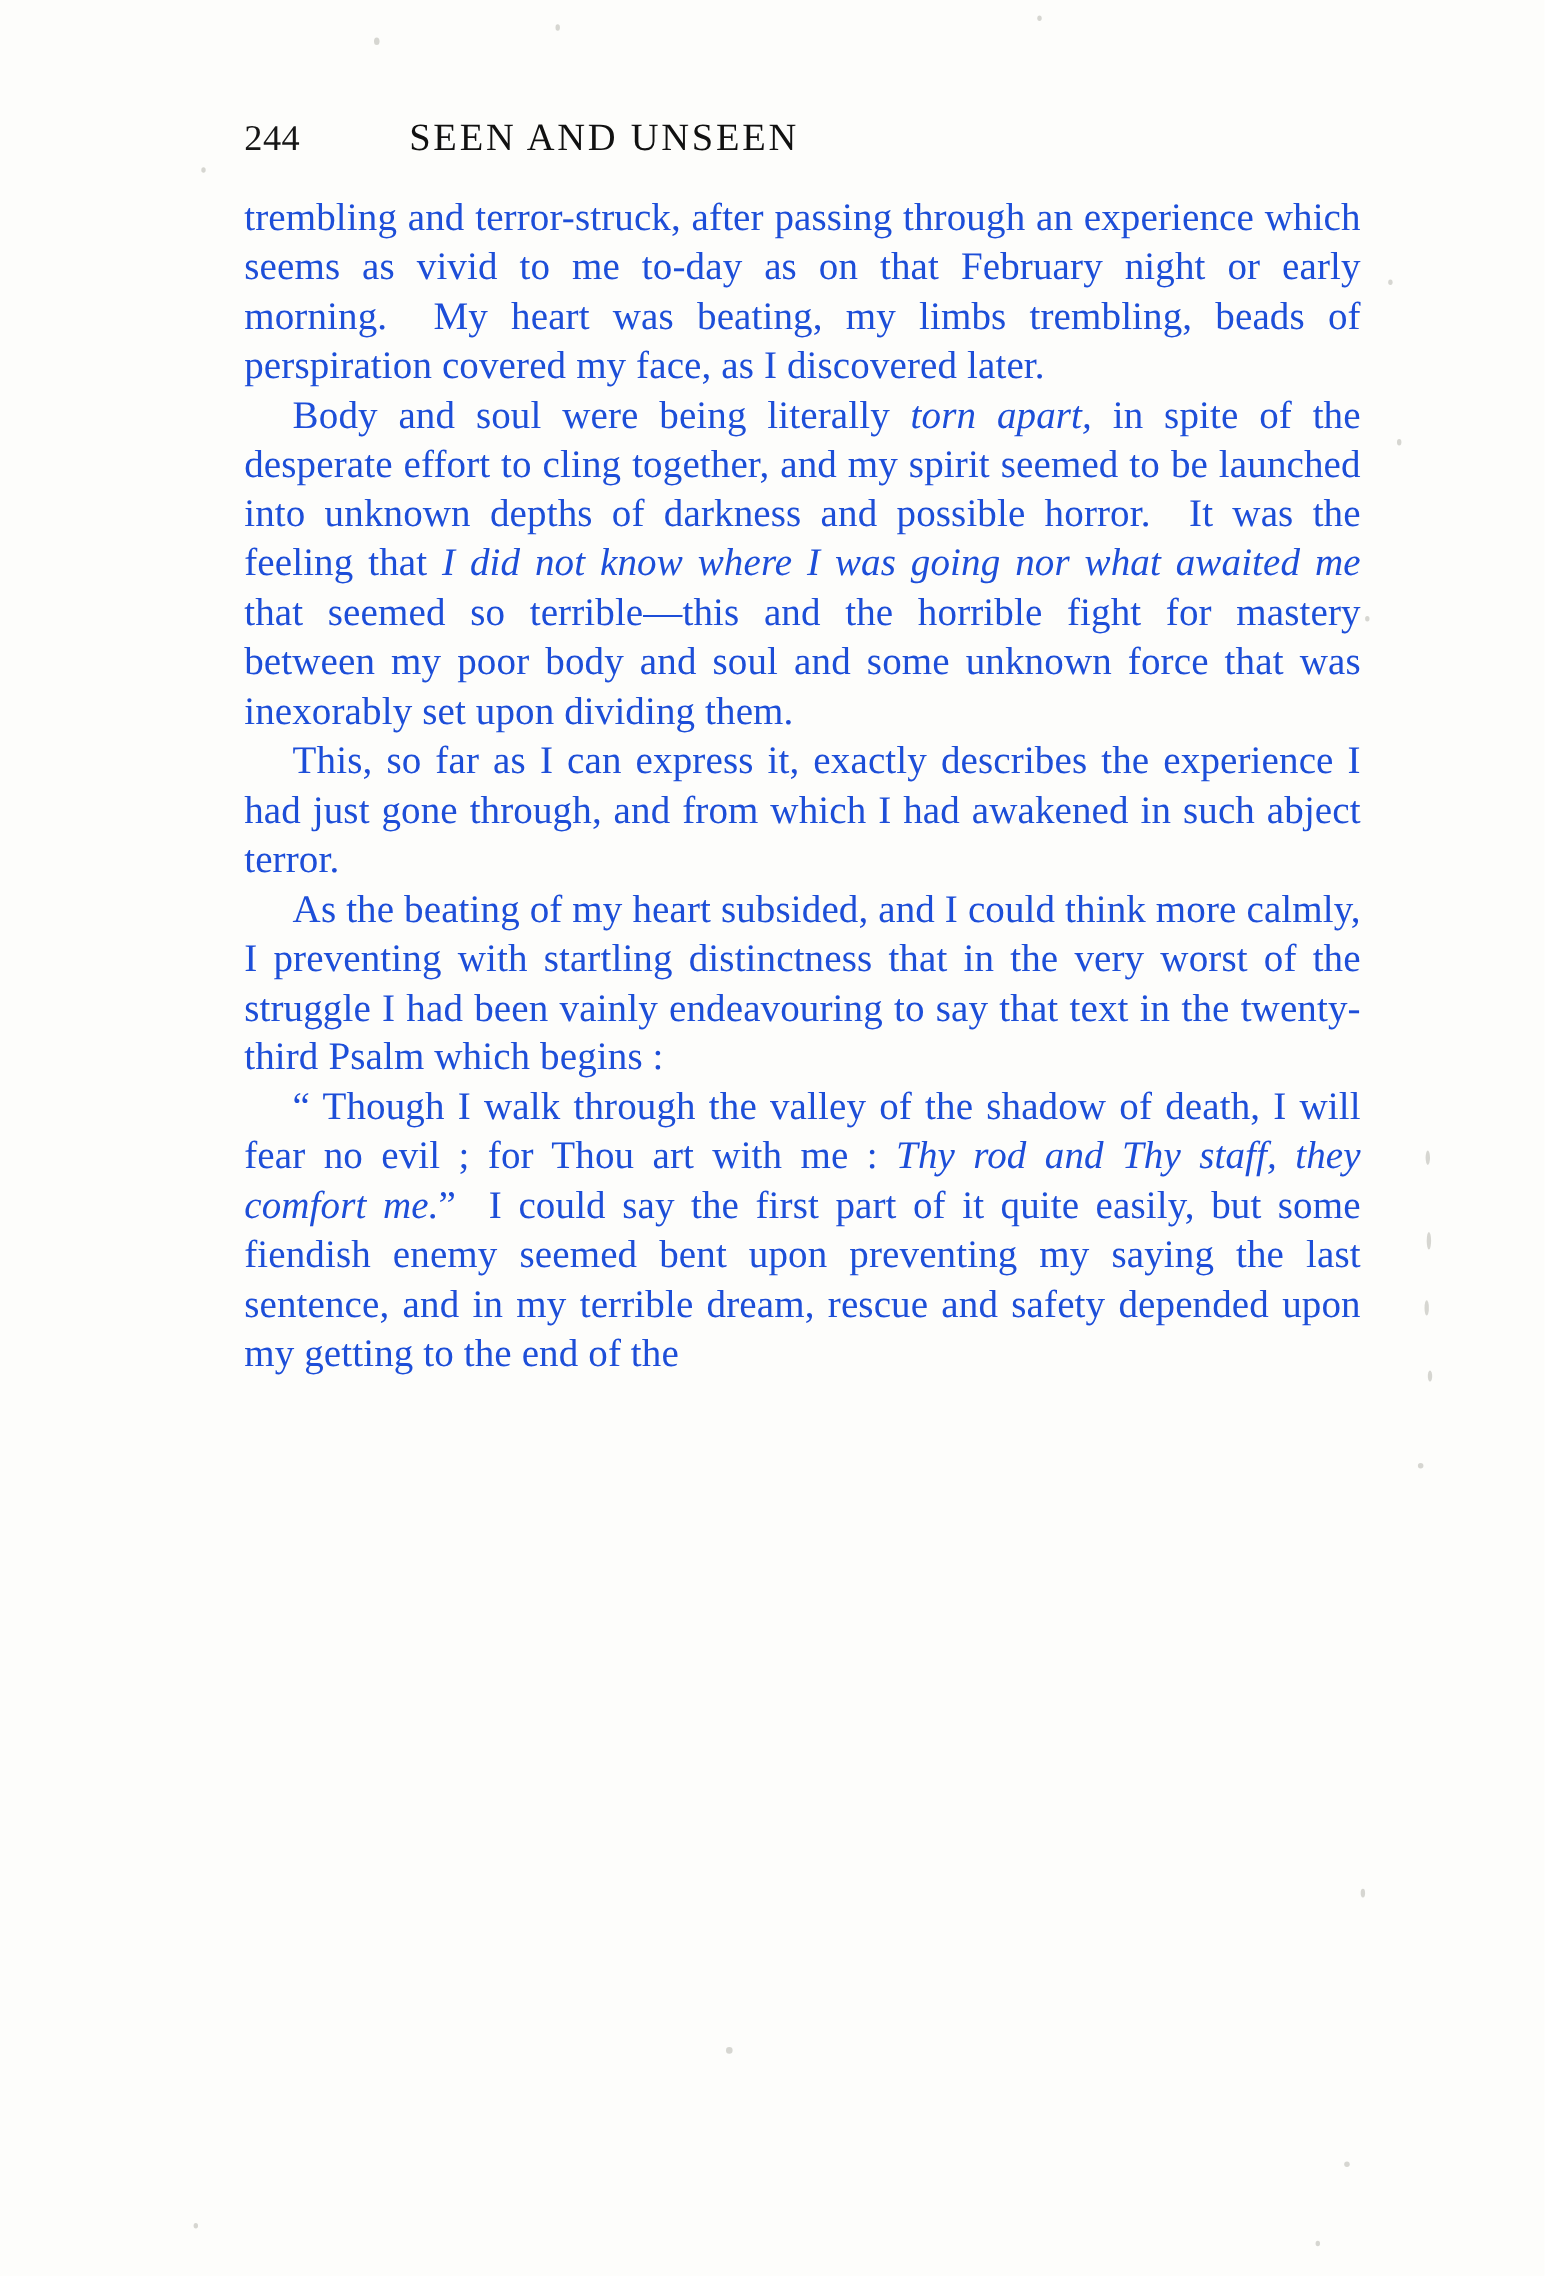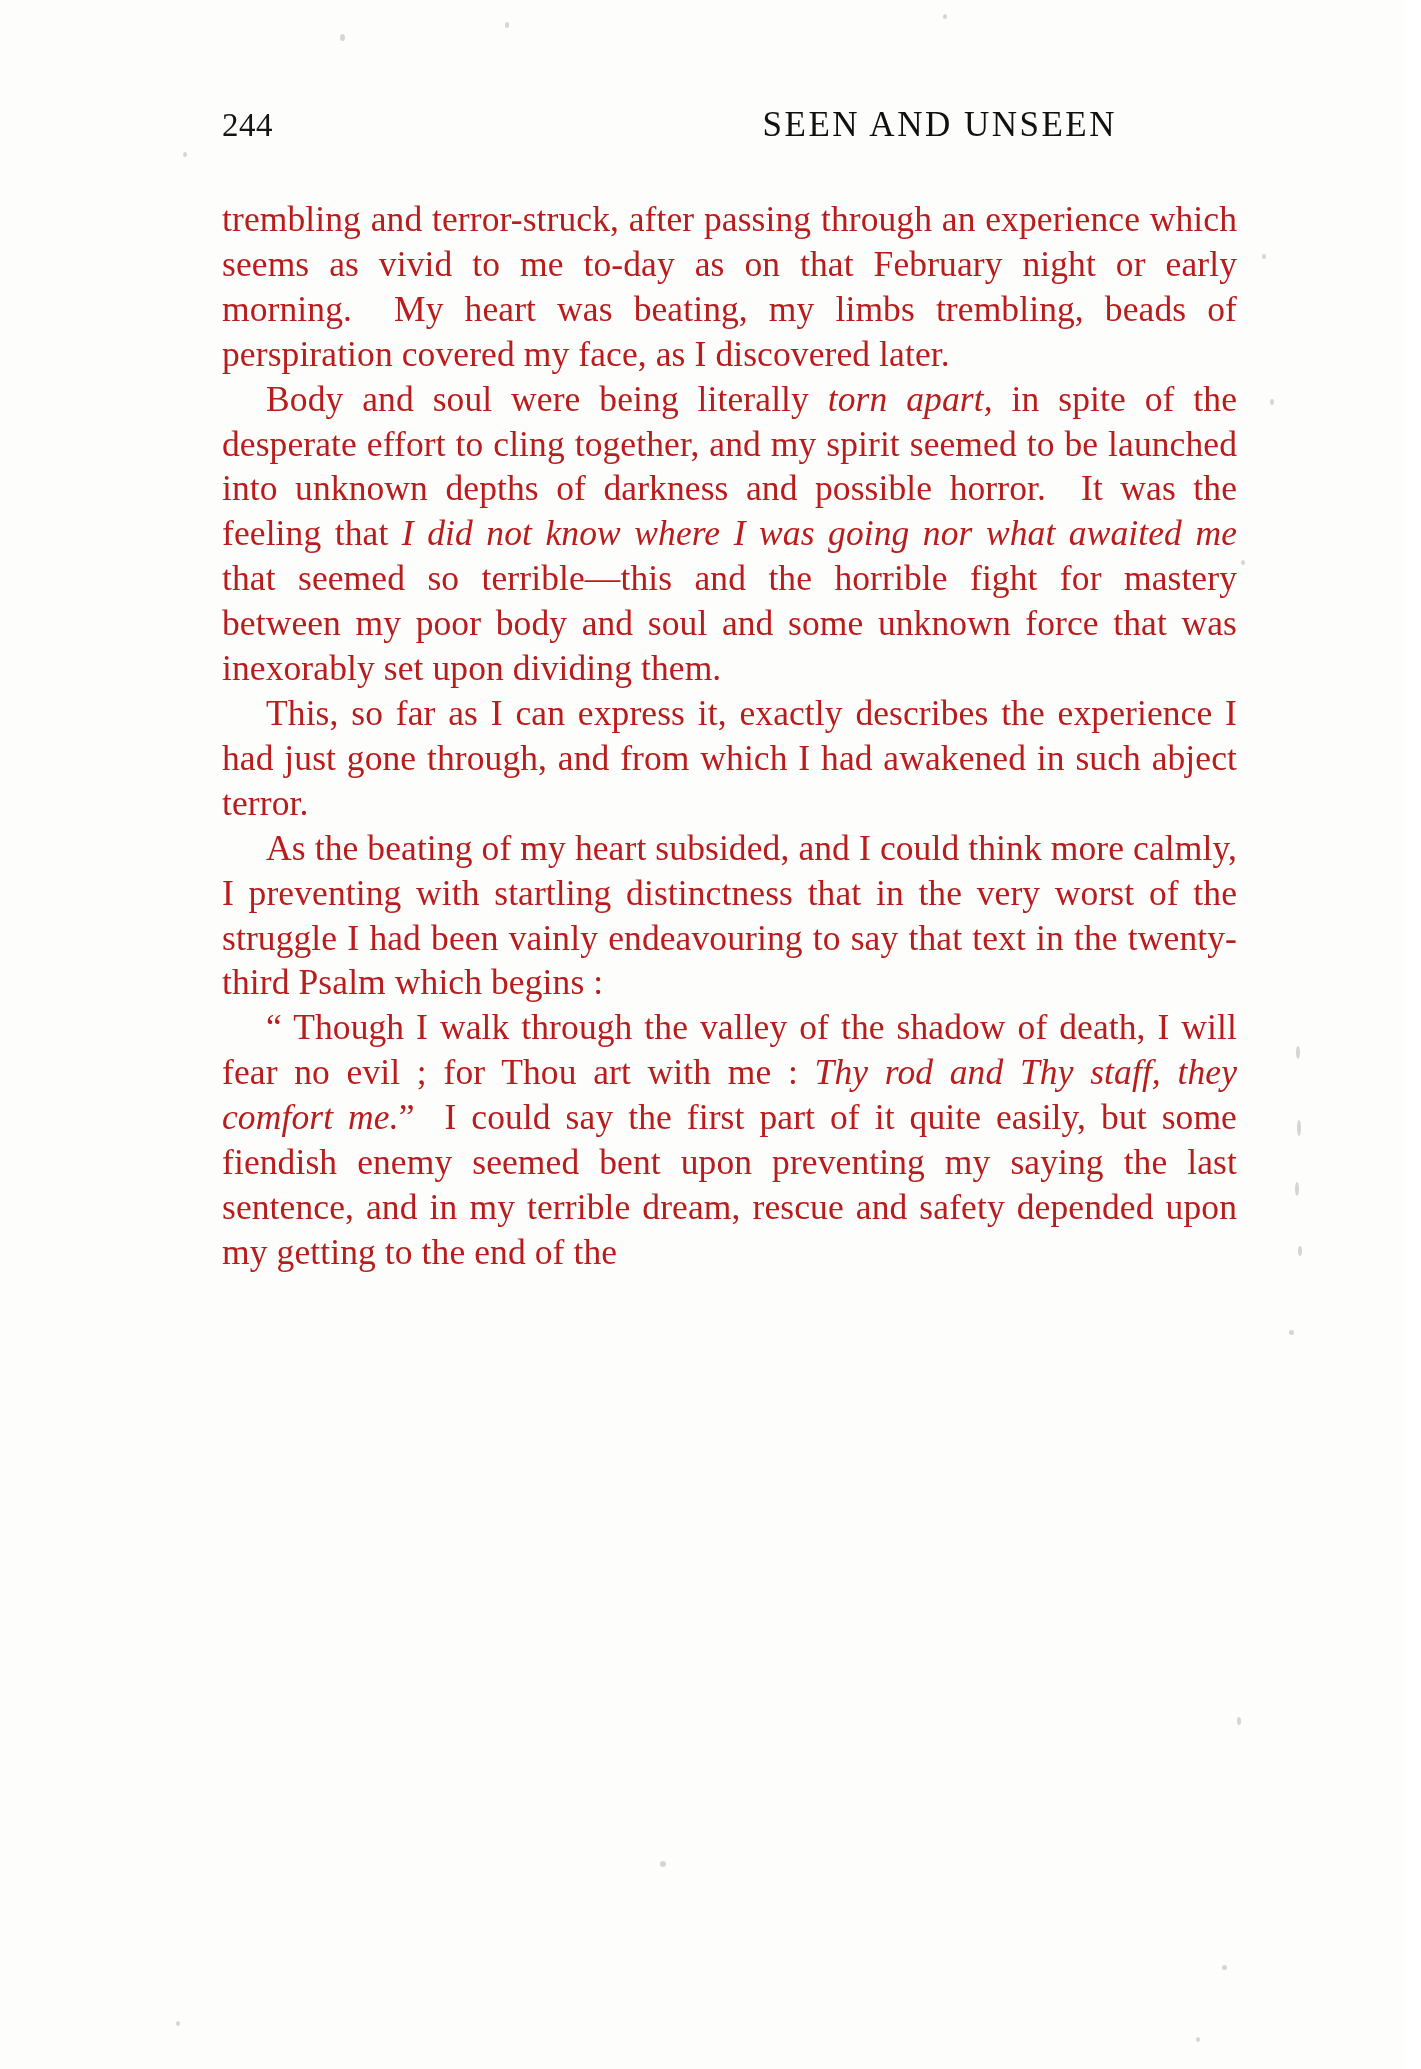--- a/index.html
+++ b/index.html
@@ -35,33 +35,32 @@
     height: 70px;
   }
   .folio {
     font-size: 33px;
     letter-spacing: 0.5px;
     width: 150px;
     color: #161616;
   }
   .running-head {
     flex: 1;
-    text-align: right;
+    text-align: left;
     font-size: 35px;
     letter-spacing: 2.5px;
     color: #111111;
     padding-right: 120px;
   }
   .body-text {
-    margin-top: 22px;
     font-size: 35.5px;
     line-height: 1.265;
     text-align: justify;
     text-justify: inter-word;
-    color: #b91c1c;
+    color: #1d4ed8;
     letter-spacing: 0.1px;
   }
   .body-text p {
     margin: 0;
     text-indent: 44px;
   }
   .body-text p.no-indent {
     text-indent: 0;
   }
   .body-text i {

